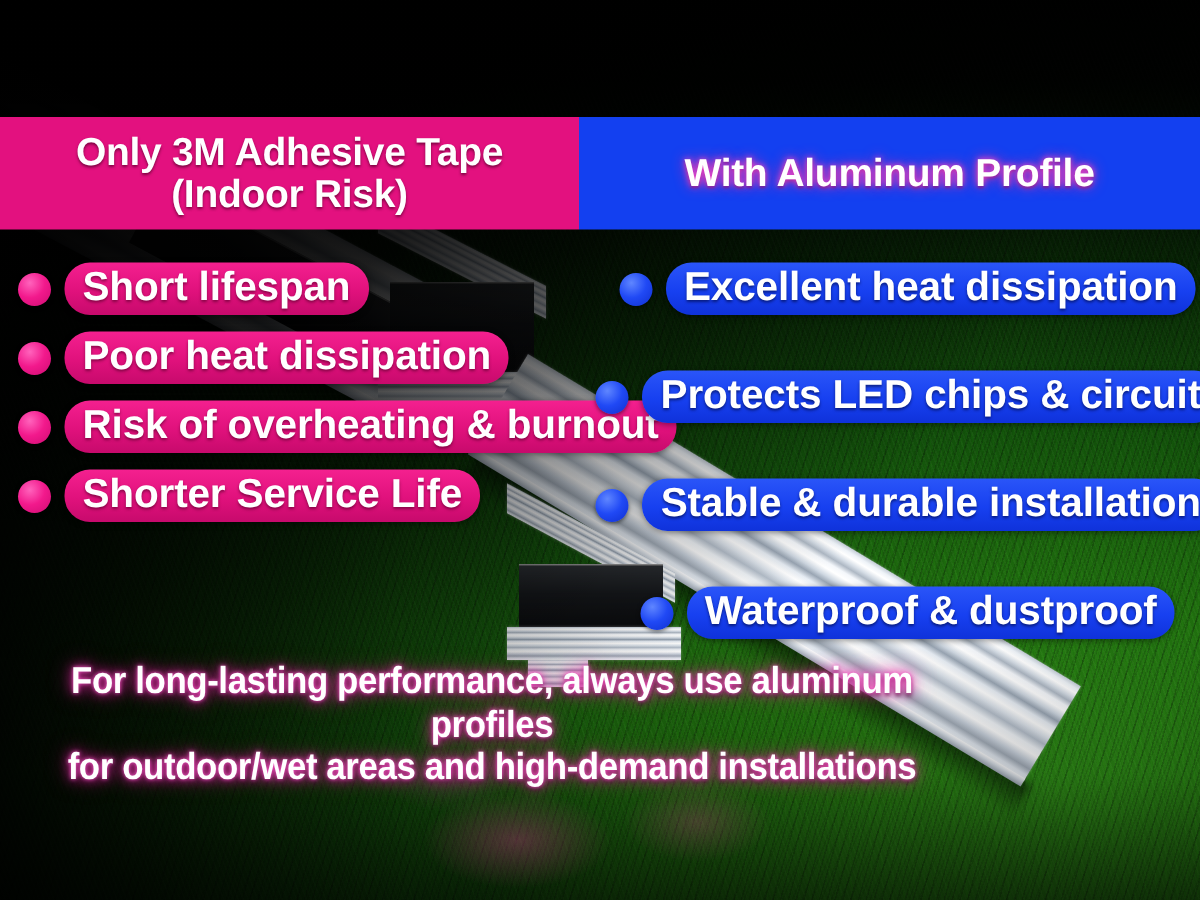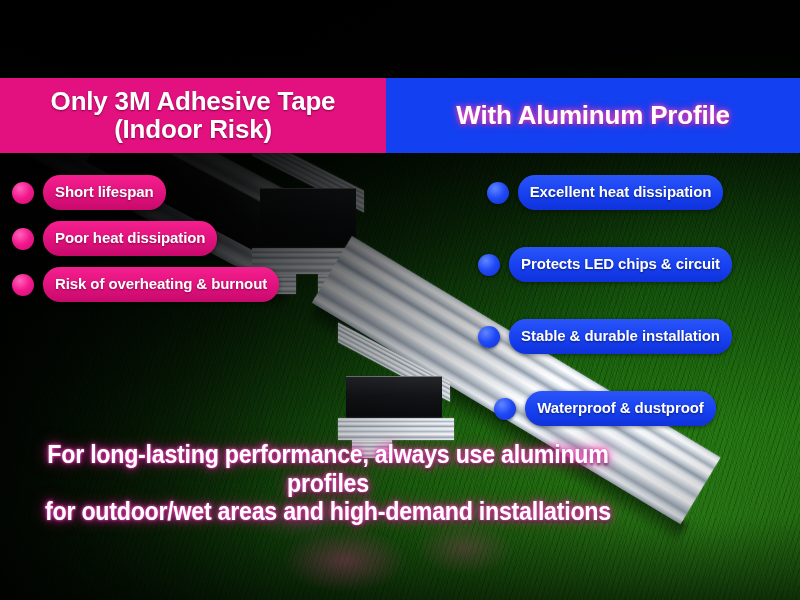--- a/index.html
+++ b/index.html
@@ -141,21 +141,21 @@
     border-radius: 50%;
     flex: 0 0 auto;
     margin-right: 9px;
   }
   .pill {
     display: inline-flex;
     align-items: center;
     height: 33px;
     padding: 0 12px 2px 12px;
     border-radius: 17px;
-    font-size: 15px;
+    font-size: 27px;
     font-weight: bold;
     color: #ffffff;
     white-space: nowrap;
     letter-spacing: -.1px;
   }
   
   .theme-pink .dot {
     background: radial-gradient(circle at 36% 30%, #ff63bc 0%, #f2198c 48%, #cf0c72 100%);
     box-shadow: 0 1px 3px rgba(0,0,0,.55);
   }
@@ -253,20 +253,24 @@
       <span class="pill">Short lifespan</span>
     </div>
     <div class="bullet-row">
       <span class="dot"></span>
       <span class="pill">Poor heat dissipation</span>
     </div>
     <div class="bullet-row">
       <span class="dot"></span>
       <span class="pill">Risk of overheating &amp; burnout</span>
     </div>
+    <div class="bullet-row">
+      <span class="dot"></span>
+      <span class="pill">Shorter Service Life</span>
+    </div>
   </div>
 
   <div class="col right theme-blue">
     <div class="bullet-row">
       <span class="dot"></span>
       <span class="pill">Excellent heat dissipation</span>
     </div>
     <div class="bullet-row">
       <span class="dot"></span>
       <span class="pill">Protects LED chips &amp; circuit</span>

